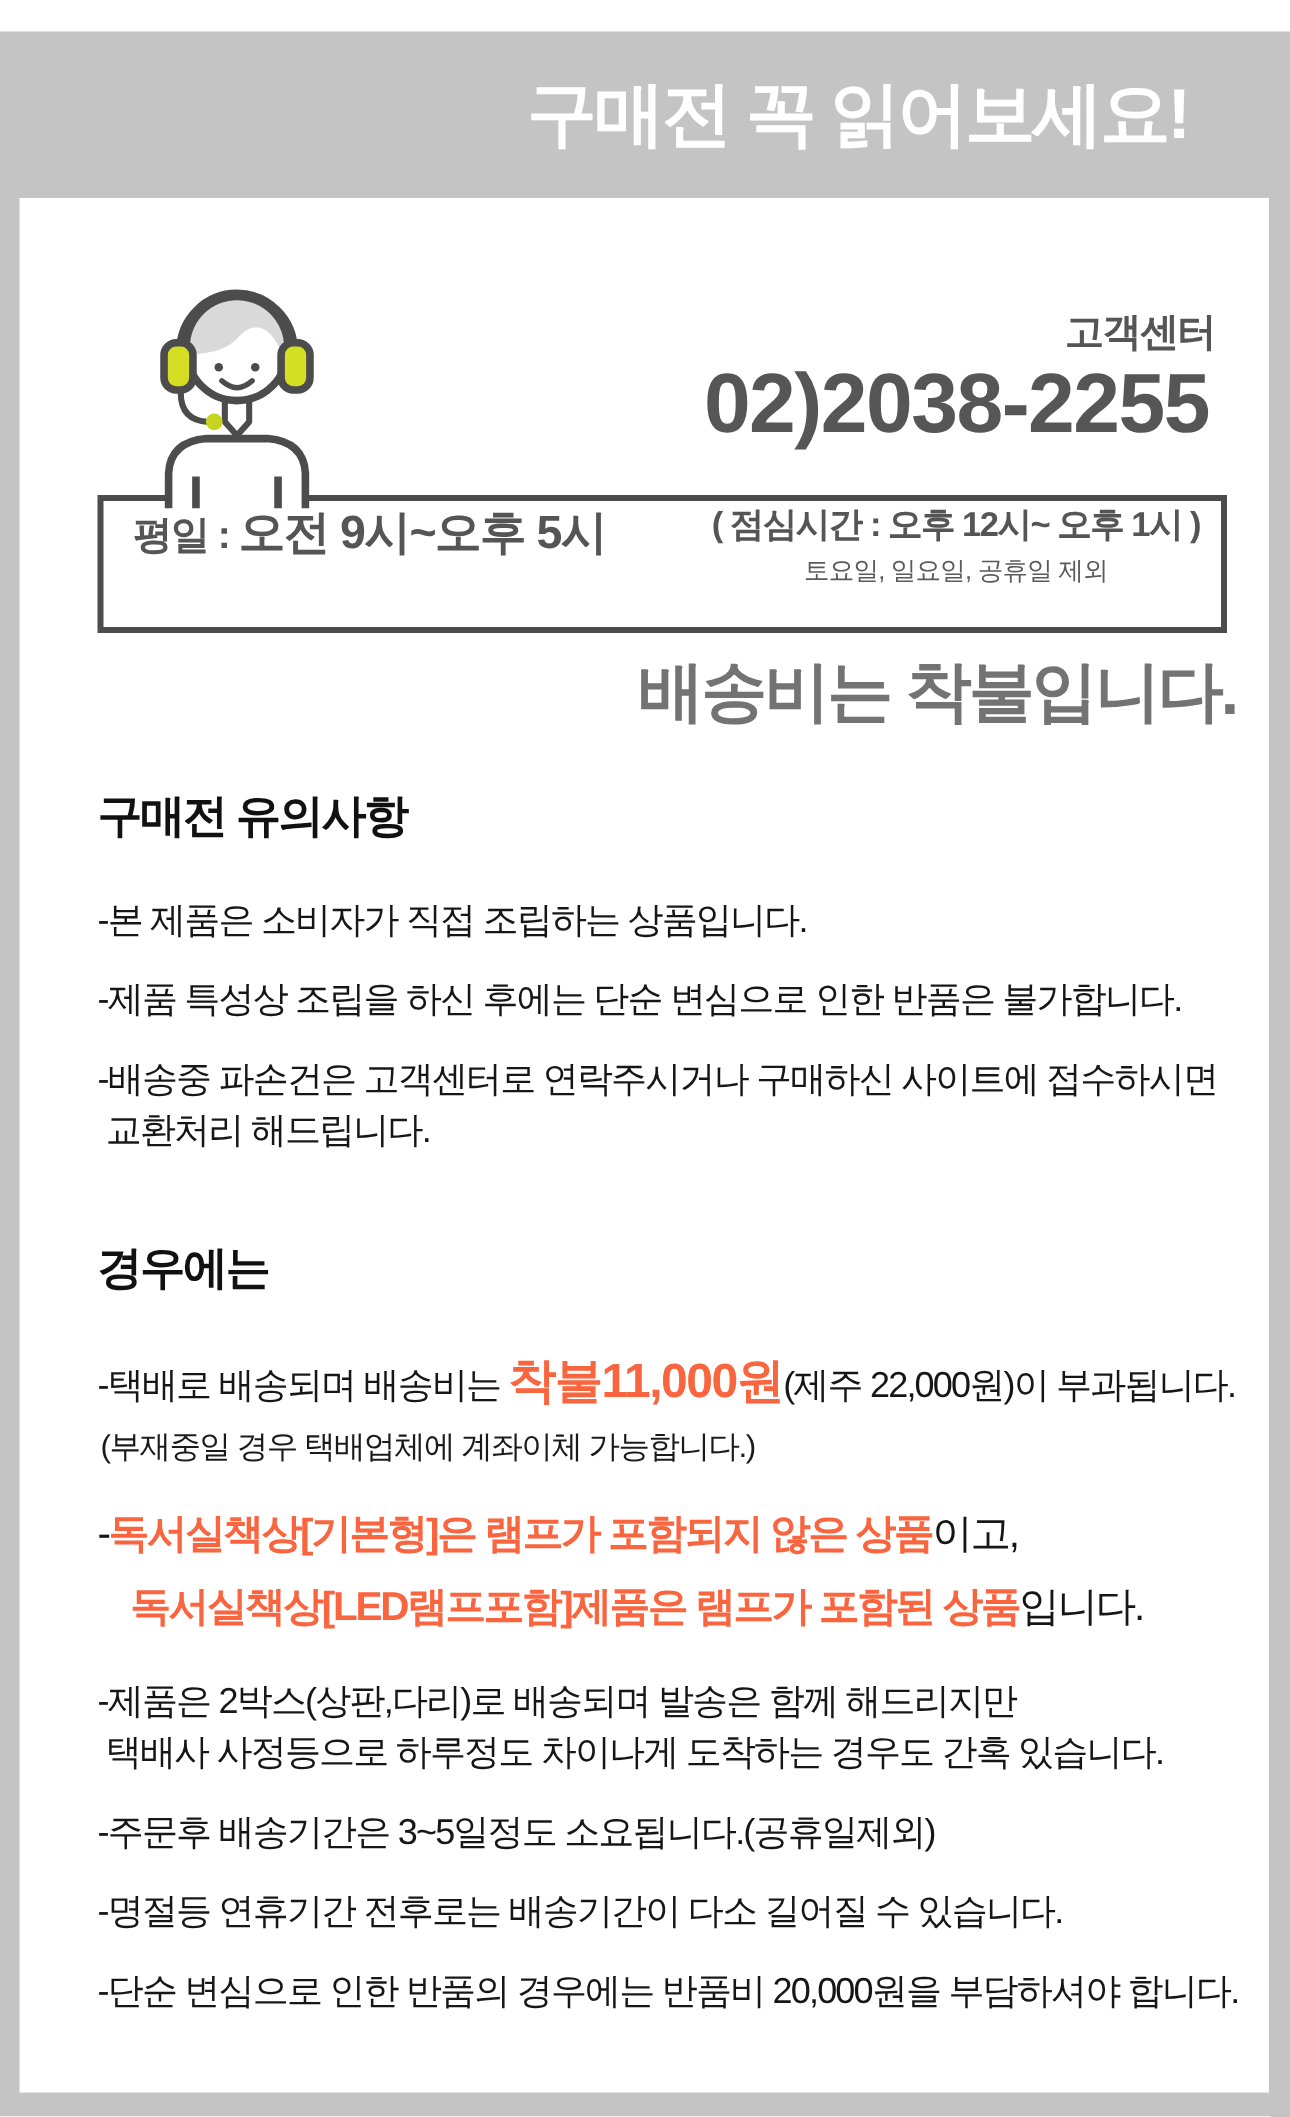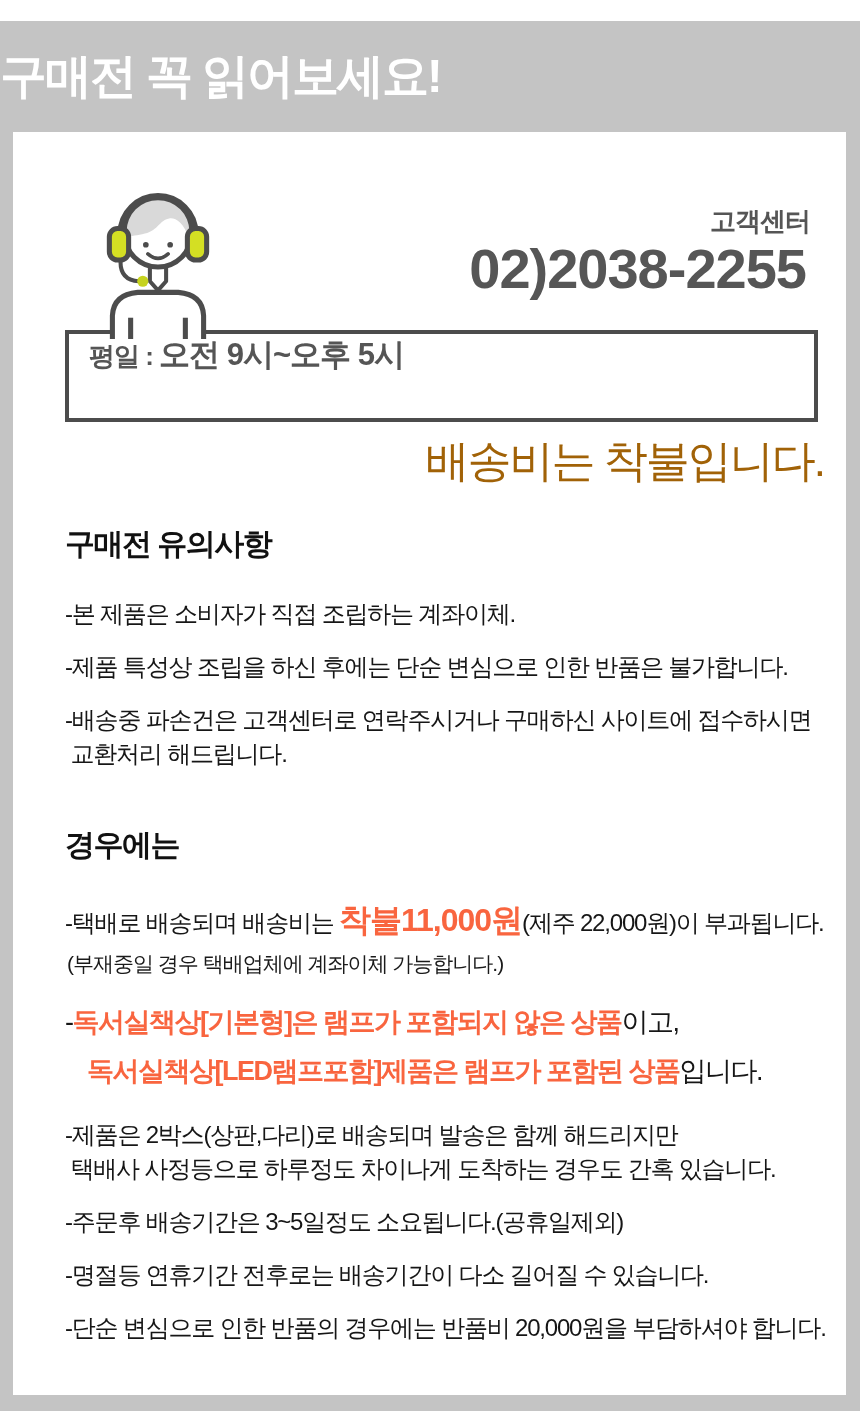--- a/index.html
+++ b/index.html
@@ -4,21 +4,21 @@
 <style>
   html,body{margin:0;padding:0;}
   body{
     width:860px;height:1411px;background:#ffffff;
     font-family:"Liberation Sans","DejaVu Sans",sans-serif;
     position:relative;overflow:hidden;
   }
   .gray-bg{position:absolute;left:0;top:21px;width:860px;height:1390px;background:#c4c4c4;}
   .banner{
     position:absolute;left:0;top:21px;width:792px;height:111px;
-    display:flex;align-items:center;justify-content:flex-start;
+    display:flex;align-items:center;justify-content:flex-end;
   }
   .banner-title{
     color:#ffffff;font-size:47px;font-weight:800;letter-spacing:-2px;
   }
   .card{
     position:absolute;left:13px;top:132px;width:833px;height:1263px;
     background:#ffffff;
   }
   
   .agent-icon{position:absolute;left:78px;top:55px;width:134px;height:152px;z-index:3;}
@@ -36,21 +36,21 @@
     display:flex;justify-content:space-between;z-index:2;
   }
   .hours-left{margin-left:20px;white-space:nowrap;}
   .hours-prefix{font-size:26px;font-weight:600;color:#555555;letter-spacing:-1px;}
   .hours-time{font-size:31px;font-weight:800;color:#555555;letter-spacing:-1px;}
   .hours-right{margin-right:14px;text-align:center;}
   .hours-lunch{font-size:23px;font-weight:600;color:#555555;letter-spacing:-1px;display:block;}
   .hours-closed{font-size:17px;font-weight:500;color:#5a5a5a;letter-spacing:-0.5px;display:block;margin-top:4px;}
   .cod-banner{
     position:absolute;top:300px;right:22px;
-    font-size:44px;font-weight:400;color:#a16207;letter-spacing:-2px;white-space:nowrap;
+    font-size:44px;font-weight:700;color:#737373;letter-spacing:-2px;white-space:nowrap;
   }
   
   .content{position:absolute;left:52px;top:392px;width:766px;}
   .section-title{
     font-size:30px;font-weight:800;color:#111111;letter-spacing:-1.5px;
     margin:0 0 32px 0;
   }
   .section-title.second{margin-top:54px;}
   .item{
     font-size:24px;font-weight:500;color:#161616;letter-spacing:-1.2px;
@@ -106,28 +106,32 @@
     <circle cx="50" cy="93" r="5.5" fill="#c6d31f"></circle>
   </svg>
 
   <div class="cc-label">고객센터</div>
   <div class="cc-phone">02)2038-2255</div>
 
   <div class="hours-box">
     <div class="hours-left">
       <span class="hours-prefix">평일 :  </span><span class="hours-time">오전 9시~오후 5시</span>
     </div>
+    <div class="hours-right">
+      <span class="hours-lunch">( 점심시간 : 오후 12시~ 오후 1시 )</span>
+      <span class="hours-closed">토요일, 일요일, 공휴일 제외</span>
+    </div>
   </div>
 
   <div class="cod-banner">배송비는 착불입니다.</div>
 
   <div class="content">
 
     <h2 class="section-title">구매전 유의사항</h2>
-    <p class="item">-본 제품은 소비자가 직접 조립하는 계좌이체.</p>
+    <p class="item">-본 제품은 소비자가 직접 조립하는 상품입니다.</p>
     <p class="item">-제품 특성상 조립을 하신 후에는 단순 변심으로 인한 반품은 불가합니다.</p>
     <p class="item">-배송중 파손건은 고객센터로 연락주시거나 구매하신 사이트에 접수하시면
 &nbsp;교환처리 해드립니다.</p>
 
     <h2 class="section-title second">경우에는</h2>
 
     <p class="item tight nowrap"><span>-택배로 배송되며 배송비는 </span><span class="hl-big">착불11,000원</span><span>(제주 22,000원)이 부과됩니다.</span></p>
     <p class="subnote">(부재중일 경우 택배업체에 계좌이체 가능합니다.)</p>
 
     <p class="lamp-line"><span>-</span><span class="hl">독서실책상[기본형]은 램프가 포함되지 않은 상품</span><span>이고,</span></p>

